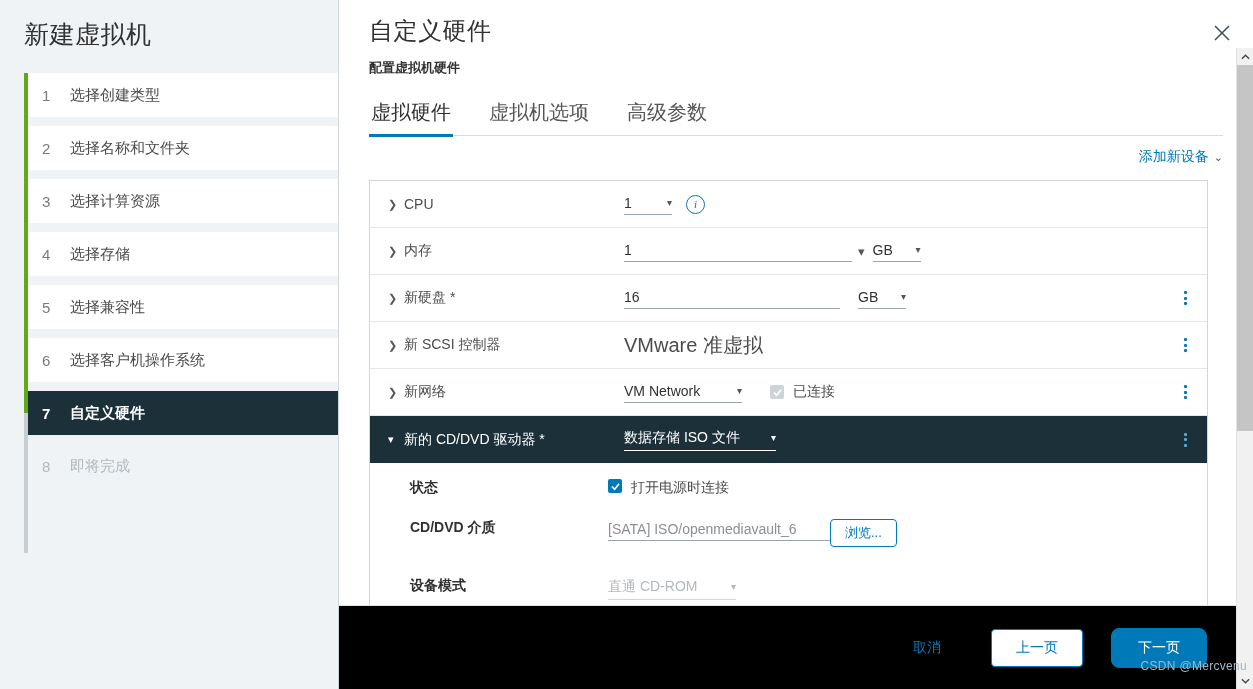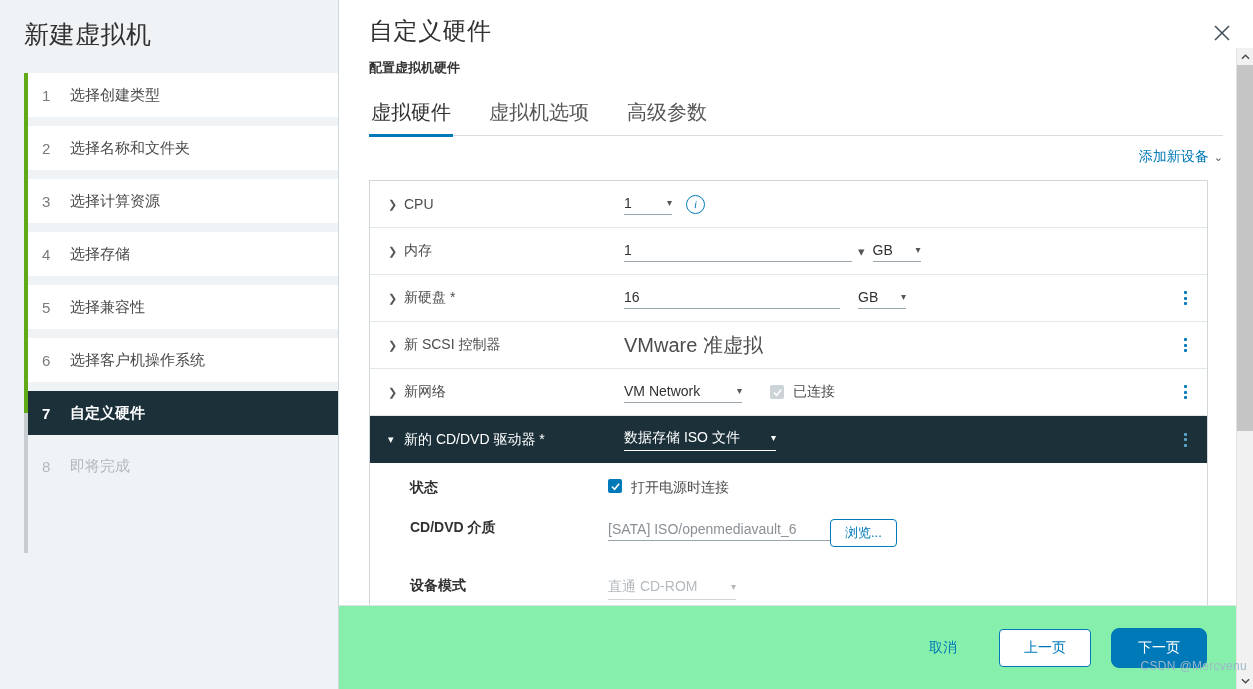--- a/index.html
+++ b/index.html
@@ -393,22 +393,22 @@
 
   
   .footer {
     flex: 0 0 auto;
     height: 84px;
     border-top: 1px solid #e0e4e7;
     display: flex;
     align-items: center;
     justify-content: flex-end;
     padding-right: 46px;
-    gap: 8px;
-    background: #86efac;
+    gap: 16px;
+    background: #000000;
     box-sizing: border-box;
   }
   .btn-link {
     font-size: 14px;
     color: #0079b8;
     background: transparent;
     border: none;
     font-family: inherit;
     cursor: pointer;
     padding: 9px 16px;

